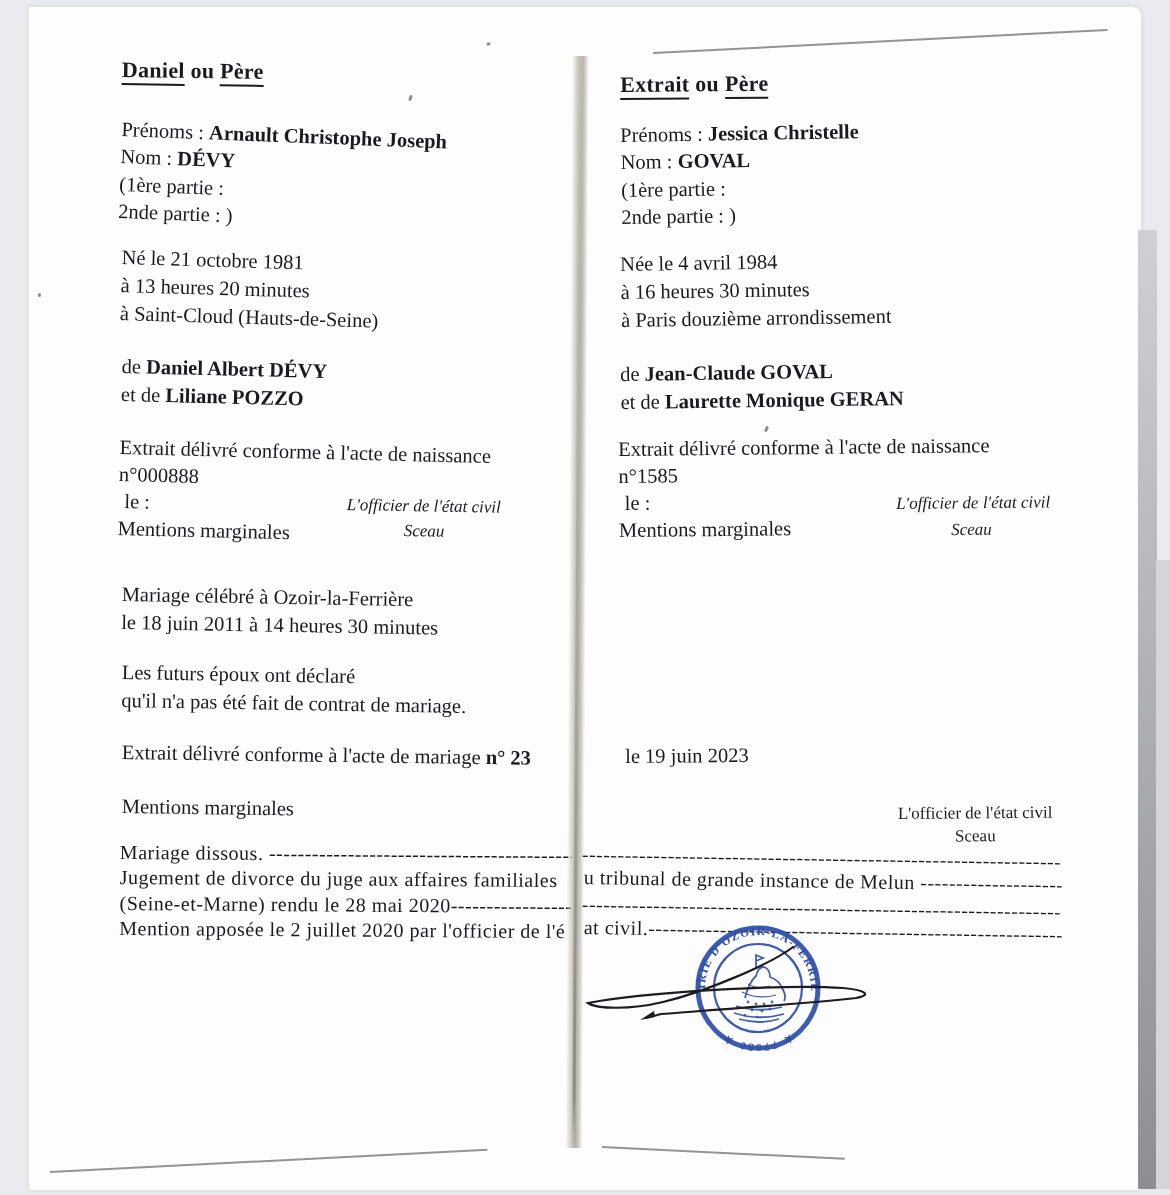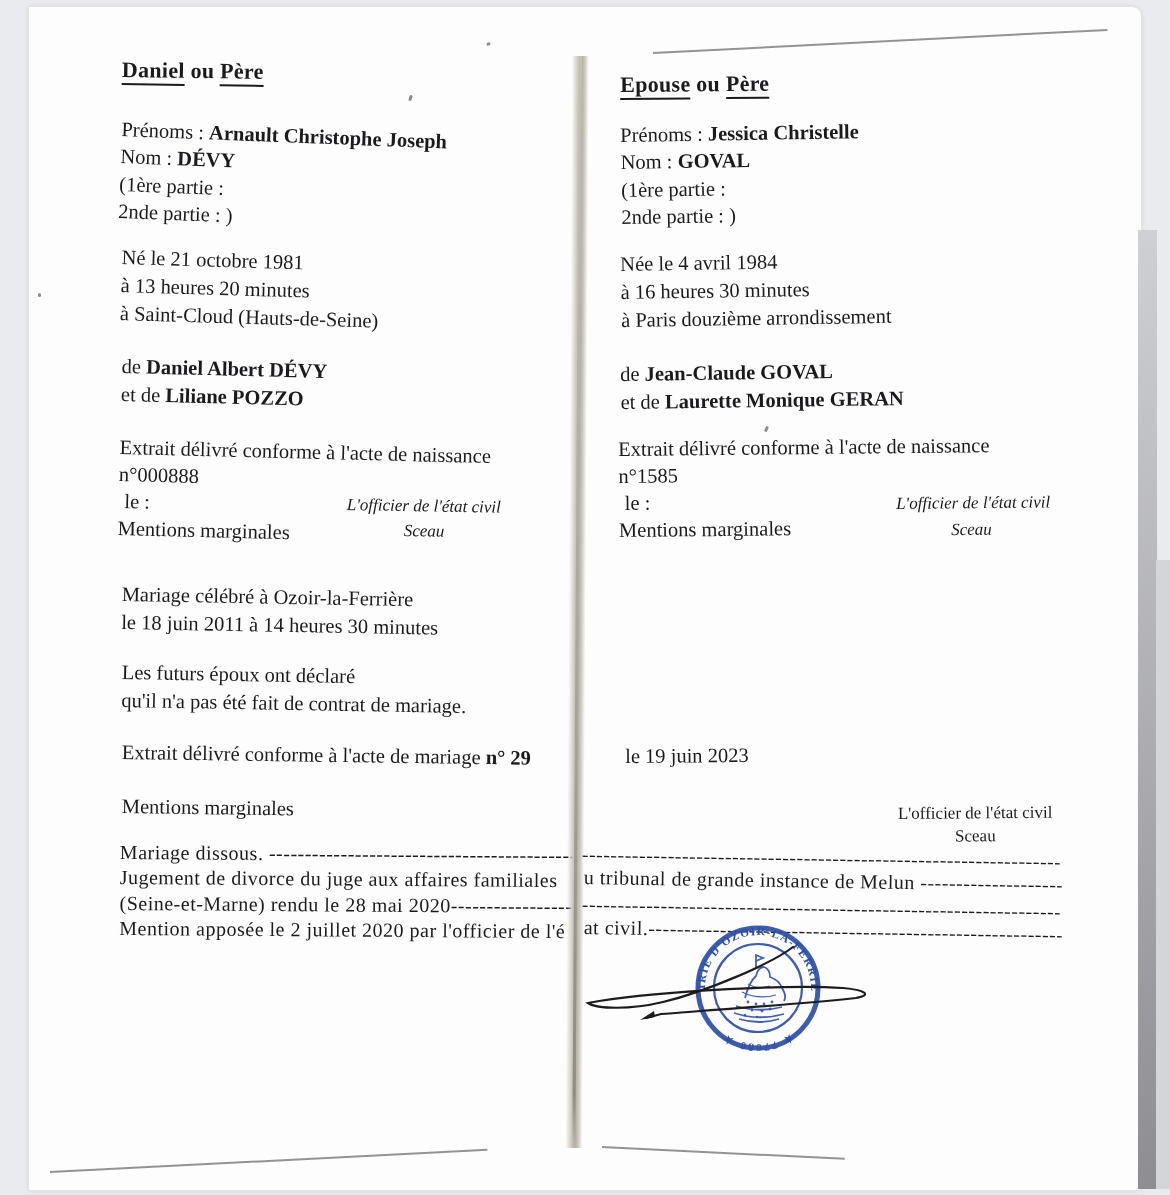--- a/index.html
+++ b/index.html
@@ -96,34 +96,34 @@
   <div>Mariage célébré à Ozoir-la-Ferrière</div>
   <div>le 18 juin 2011 à 14 heures 30 minutes</div>
 </div>
 
 <div class="blk body-txt" style="left:122px;top:658px;transform:rotate(1deg);">
   <div>Les futurs époux ont déclaré</div>
   <div>qu'il n'a pas été fait de contrat de mariage.</div>
 </div>
 
 <div class="blk body-txt" style="left:122px;top:738px;transform:rotate(.8deg);">
-  <span>Extrait délivré conforme à l'acte de mariage </span><span class="b">n° 29</span>
+  <span>Extrait délivré conforme à l'acte de mariage </span><span class="b">n° 23</span>
 </div>
 
 <div class="blk body-txt" style="left:122px;top:792px;transform:rotate(.8deg);">Mentions marginales</div>
 
 <div class="blk lh25 clip dashline" style="left:120px;top:840px;width:456px;transform:rotate(.4deg);font-size:20px;">
   <div class="clip" style="width:456px;"><span>Mariage dissous. </span><span>----------------------------------------------------------------------------------------------------</span></div>
   <div class="clip" style="width:456px;">Jugement de divorce du juge aux affaires familiales</div>
   <div class="clip" style="width:456px;"><span>(Seine-et-Marne) rendu le 28 mai 2020</span><span>----------------------------------------------------------------------------------------------------</span></div>
   <div class="clip" style="width:456px;">Mention apposée le 2 juillet 2020 par l'officier de l'é</div>
 </div>
 
 <div class="blk h1" style="left:620px;top:72px;transform:rotate(-.5deg);">
-  <span class="u">Epouse</span><span> ou </span><span class="u">Père</span>
+  <span class="u">Extrait</span><span> ou </span><span class="u">Père</span>
 </div>
 
 <div class="blk body-txt lh27" style="left:620px;top:122px;transform:rotate(-.9deg);">
   <div><span>Prénoms : </span><span class="b">Jessica Christelle</span></div>
   <div><span>Nom : </span><span class="b">GOVAL</span></div>
   <div>(1ère partie :</div>
   <div>2nde partie : )</div>
 </div>
 
 <div class="blk body-txt" style="left:620px;top:250px;transform:rotate(-.9deg);">

